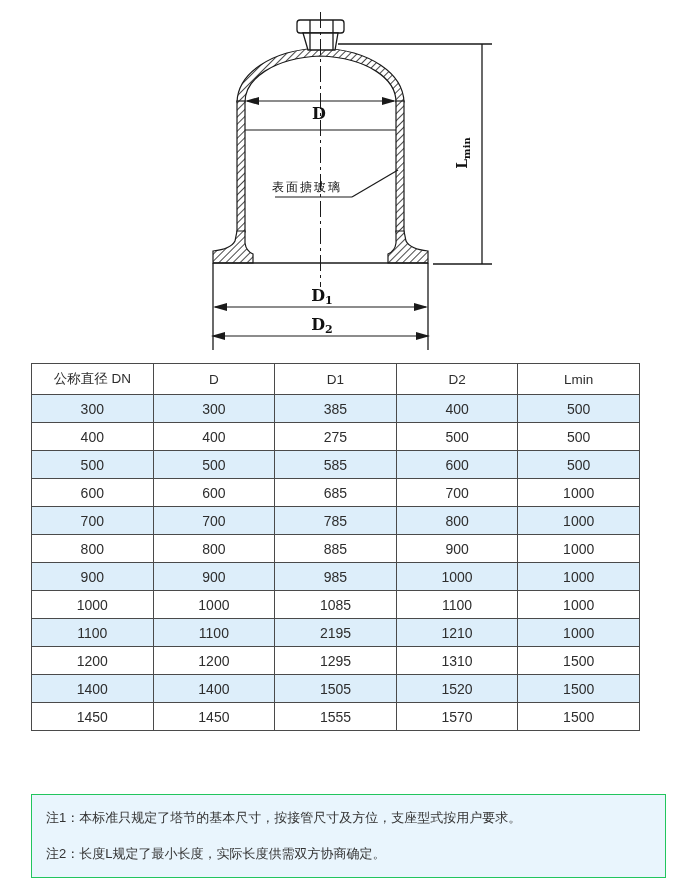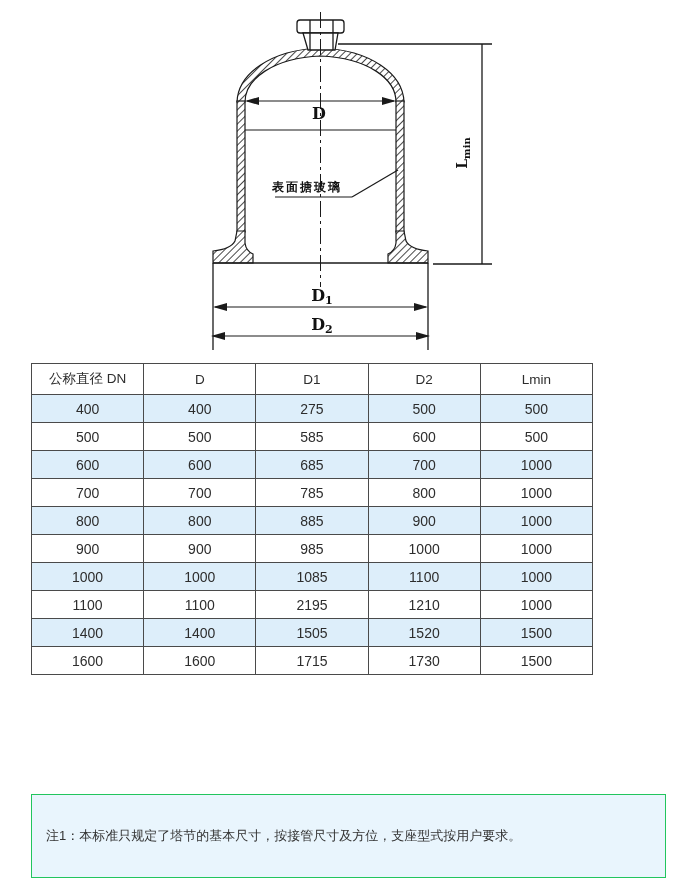--- a/index.html
+++ b/index.html
@@ -16,26 +16,26 @@
     font-weight:bold;font-size:16px;line-height:1;white-space:nowrap;
   }
   .dim-label .sub{font-size:11px;vertical-align:-3px;}
   .lmin-label{
     position:absolute;left:447px;top:144px;color:#111;white-space:nowrap;
     font-family:"DejaVu Serif","Liberation Serif",serif;font-weight:bold;font-size:14px;
     transform:rotate(-90deg);transform-origin:center center;
   }
   .lmin-label .sub{font-size:10px;vertical-align:-3px;}
   .surface-label{
-    position:absolute;left:272px;top:179px;color:#111;font-weight:bold;
+    position:absolute;left:272px;top:179px;color:#111;font-weight:normal;
     font-size:12px;letter-spacing:2px;white-space:nowrap;
   }
   
   table.spec{
-    position:absolute;left:31px;top:363px;width:562px;
+    position:absolute;left:31px;top:363px;width:609px;
     border-collapse:collapse;table-layout:fixed;
     font-size:14px;color:#2d2d2d;text-align:center;
   }
   table.spec th,table.spec td{
     border:1px solid #4a4a4a;padding:0;font-weight:normal;
     overflow:hidden;white-space:nowrap;
   }
   table.spec th{height:30px;font-size:13.5px;background:#ffffff;}
   table.spec td{height:27px;}
   table.spec tbody tr:nth-child(odd){background:#ddeefa;}
@@ -132,20 +132,27 @@
     <tr>
       <th>公称直径 DN</th>
       <th>D</th>
       <th>D1</th>
       <th>D2</th>
       <th>Lmin</th>
     </tr>
   </thead>
   <tbody>
       <tr>
+    <td>300</td>
+    <td>300</td>
+    <td>385</td>
+    <td>400</td>
+    <td>500</td>
+  </tr>
+      <tr>
     <td>400</td>
     <td>400</td>
     <td>275</td>
     <td>500</td>
     <td>500</td>
   </tr>
       <tr>
     <td>500</td>
     <td>500</td>
     <td>585</td>
@@ -186,33 +193,41 @@
     <td>1085</td>
     <td>1100</td>
     <td>1000</td>
   </tr>
       <tr>
     <td>1100</td>
     <td>1100</td>
     <td>2195</td>
     <td>1210</td>
     <td>1000</td>
+  </tr>
+      <tr>
+    <td>1200</td>
+    <td>1200</td>
+    <td>1295</td>
+    <td>1310</td>
+    <td>1500</td>
   </tr>
       <tr>
     <td>1400</td>
     <td>1400</td>
     <td>1505</td>
     <td>1520</td>
     <td>1500</td>
   </tr>
       <tr>
-    <td>1600</td>
-    <td>1600</td>
-    <td>1715</td>
-    <td>1730</td>
+    <td>1450</td>
+    <td>1450</td>
+    <td>1555</td>
+    <td>1570</td>
     <td>1500</td>
   </tr>
     </tbody>
 </table>
 
 <div class="notes">
   <p>注1：本标准只规定了塔节的基本尺寸，按接管尺寸及方位，支座型式按用户要求。</p>
+  <p>注2：长度L规定了最小长度，实际长度供需双方协商确定。</p>
 </div>
 
 </body></html>

